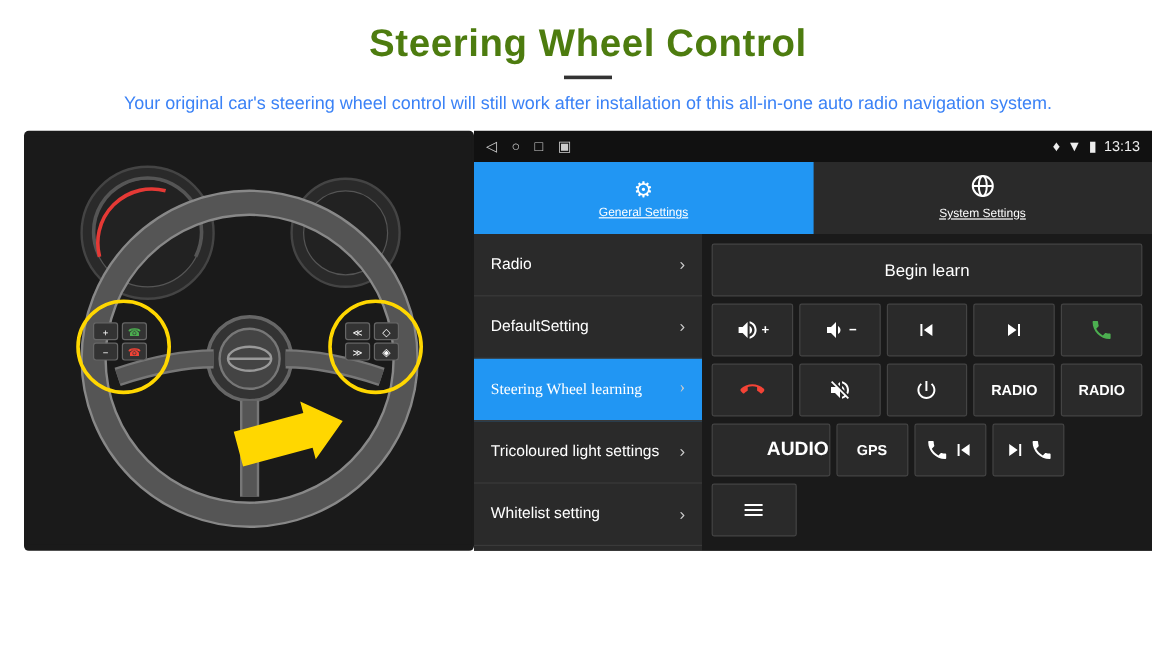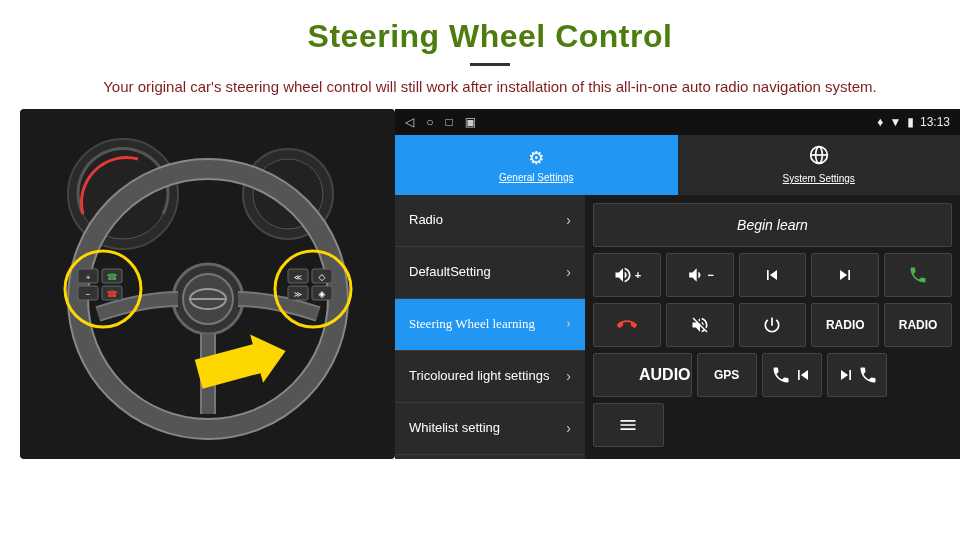--- a/index.html
+++ b/index.html
@@ -23,21 +23,21 @@
       letter-spacing: 0.5px;
     }
     .header-divider {
       width: 40px;
       height: 3px;
       background: #333;
       margin: 8px auto 10px;
     }
     .header p {
       font-size: 15px;
-      color: #7f1d1d;
+      color: #3b82f6;
       line-height: 1.5;
     }
 
     
     .main-content {
       display: flex;
       gap: 0;
       padding: 0 20px;
       height: 350px;
     }
@@ -176,21 +176,20 @@
       border: 1px solid #444;
       color: #fff;
       font-size: 14px;
       padding: 0 30px;
       cursor: pointer;
       display: flex;
       align-items: center;
       justify-content: center;
       border-radius: 2px;
       width: 100%;
-      font-style: italic;
     }
 
     
     .control-grid {
       display: grid;
       grid-template-columns: repeat(5, 1fr);
       gap: 5px;
     }
     .ctrl-btn {
       background: #2a2a2a;

